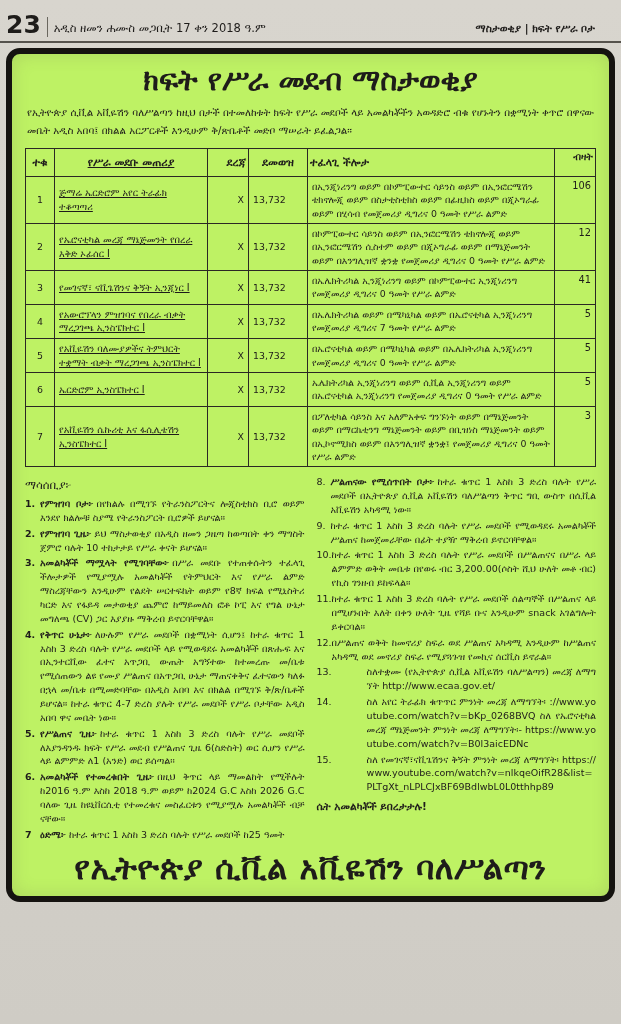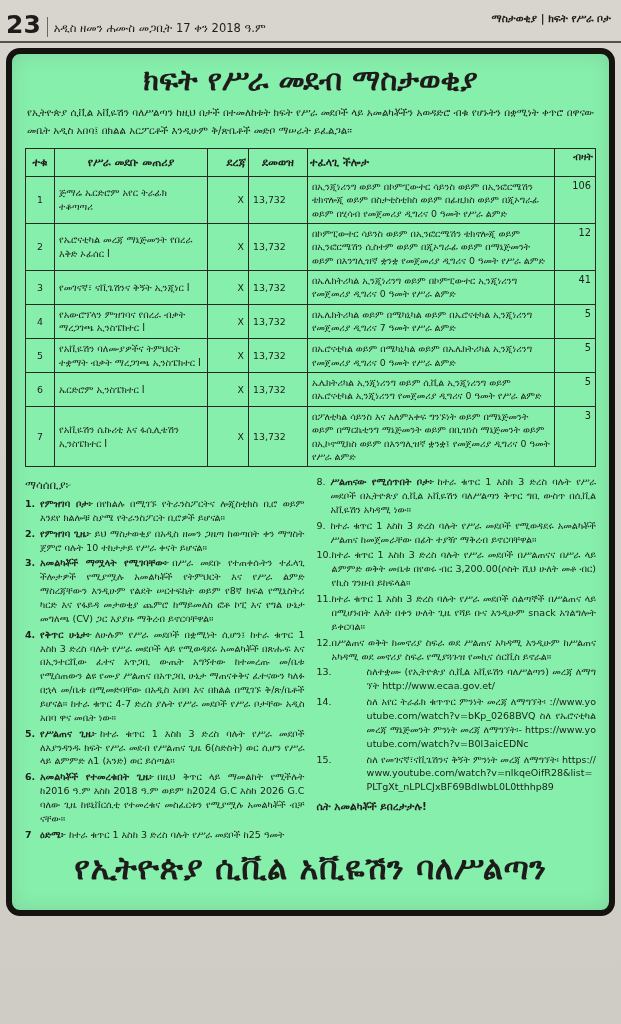--- a/index.html
+++ b/index.html
@@ -1,39 +1,39 @@
 <!DOCTYPE html>
 <html><head>
 <meta charset="utf-8">
 <style>
   html,body{margin:0;padding:0;width:621px;height:1024px;overflow:hidden;
     background:linear-gradient(180deg,#d8d5ce 0%,#d3d0c9 60%,#cfccc5 100%);
     font-family:"DejaVu Sans",sans-serif;color:#1e1c1a;}
   .page{width:621px;height:1024px;position:relative;}
   
-  .masthead{display:flex;justify-content:space-between;
-    padding:12px 10px 4px 6px;border-bottom:2px solid #55524c;}
+  .masthead{display:flex;justify-content:space-between;align-items:flex-end;
+    padding:12px 26px 4px 6px;border-bottom:2px solid #55524c;}
   .mh-left{display:flex;align-items:flex-end;gap:6px;}
   .pagenum{font-size:25px;font-weight:bold;line-height:1;}
   .mh-bar{width:1px;height:20px;background:#6a675f;}
   .mh-date{font-size:11.5px;font-weight:normal;padding-bottom:2px;}
   .mh-right{font-size:10.5px;font-weight:bold;padding-bottom:2px;}
   
   .noticebox{margin:5px 6px 0 6px;border:6px solid #151310;border-radius:14px;
-    background:#86efac;padding:6px 13px 24px 13px;
+    background:#bef264;padding:6px 13px 10px 13px;
     box-shadow:inset 0 0 18px rgba(90,85,70,.18);}
   .notice-title{font-size:29px;font-weight:bold;text-align:center;margin:2px 0 6px 0;line-height:1.25;}
   .intro{font-size:10.2px;line-height:1.75;text-align:justify;margin:0 2px 8px 2px;}
   
   table{width:100%;border-collapse:collapse;table-layout:fixed;}
   th,td{border:1.5px solid #2b2824;padding:3px 4px;vertical-align:middle;}
   th{font-size:11px;font-weight:bold;text-align:center;padding:7px 2px;}
   td{font-size:9.4px;line-height:1.42;}
   .c-no{width:24px;text-align:center;}
-  .c-title{width:148px;}
+  .c-title{width:148px;text-decoration:underline;}
   .c-grade{width:36px;text-align:right;}
   .c-salary{width:54px;}
   .c-qual{width:auto;text-align:left;}
   .c-count{width:36px;text-align:right;vertical-align:top;font-size:9.8px;padding-top:2px;}
   td.c-title{font-size:9.6px;}
   
   .notes{display:flex;gap:12px;margin-top:8px;}
   .notes .col{width:50%;font-size:9.5px;line-height:1.46;text-align:justify;}
   .notes-heading{font-weight:normal;font-size:11.5px;margin:2px 0 3px 0;}
   .note-item{display:flex;margin-bottom:2px;}

